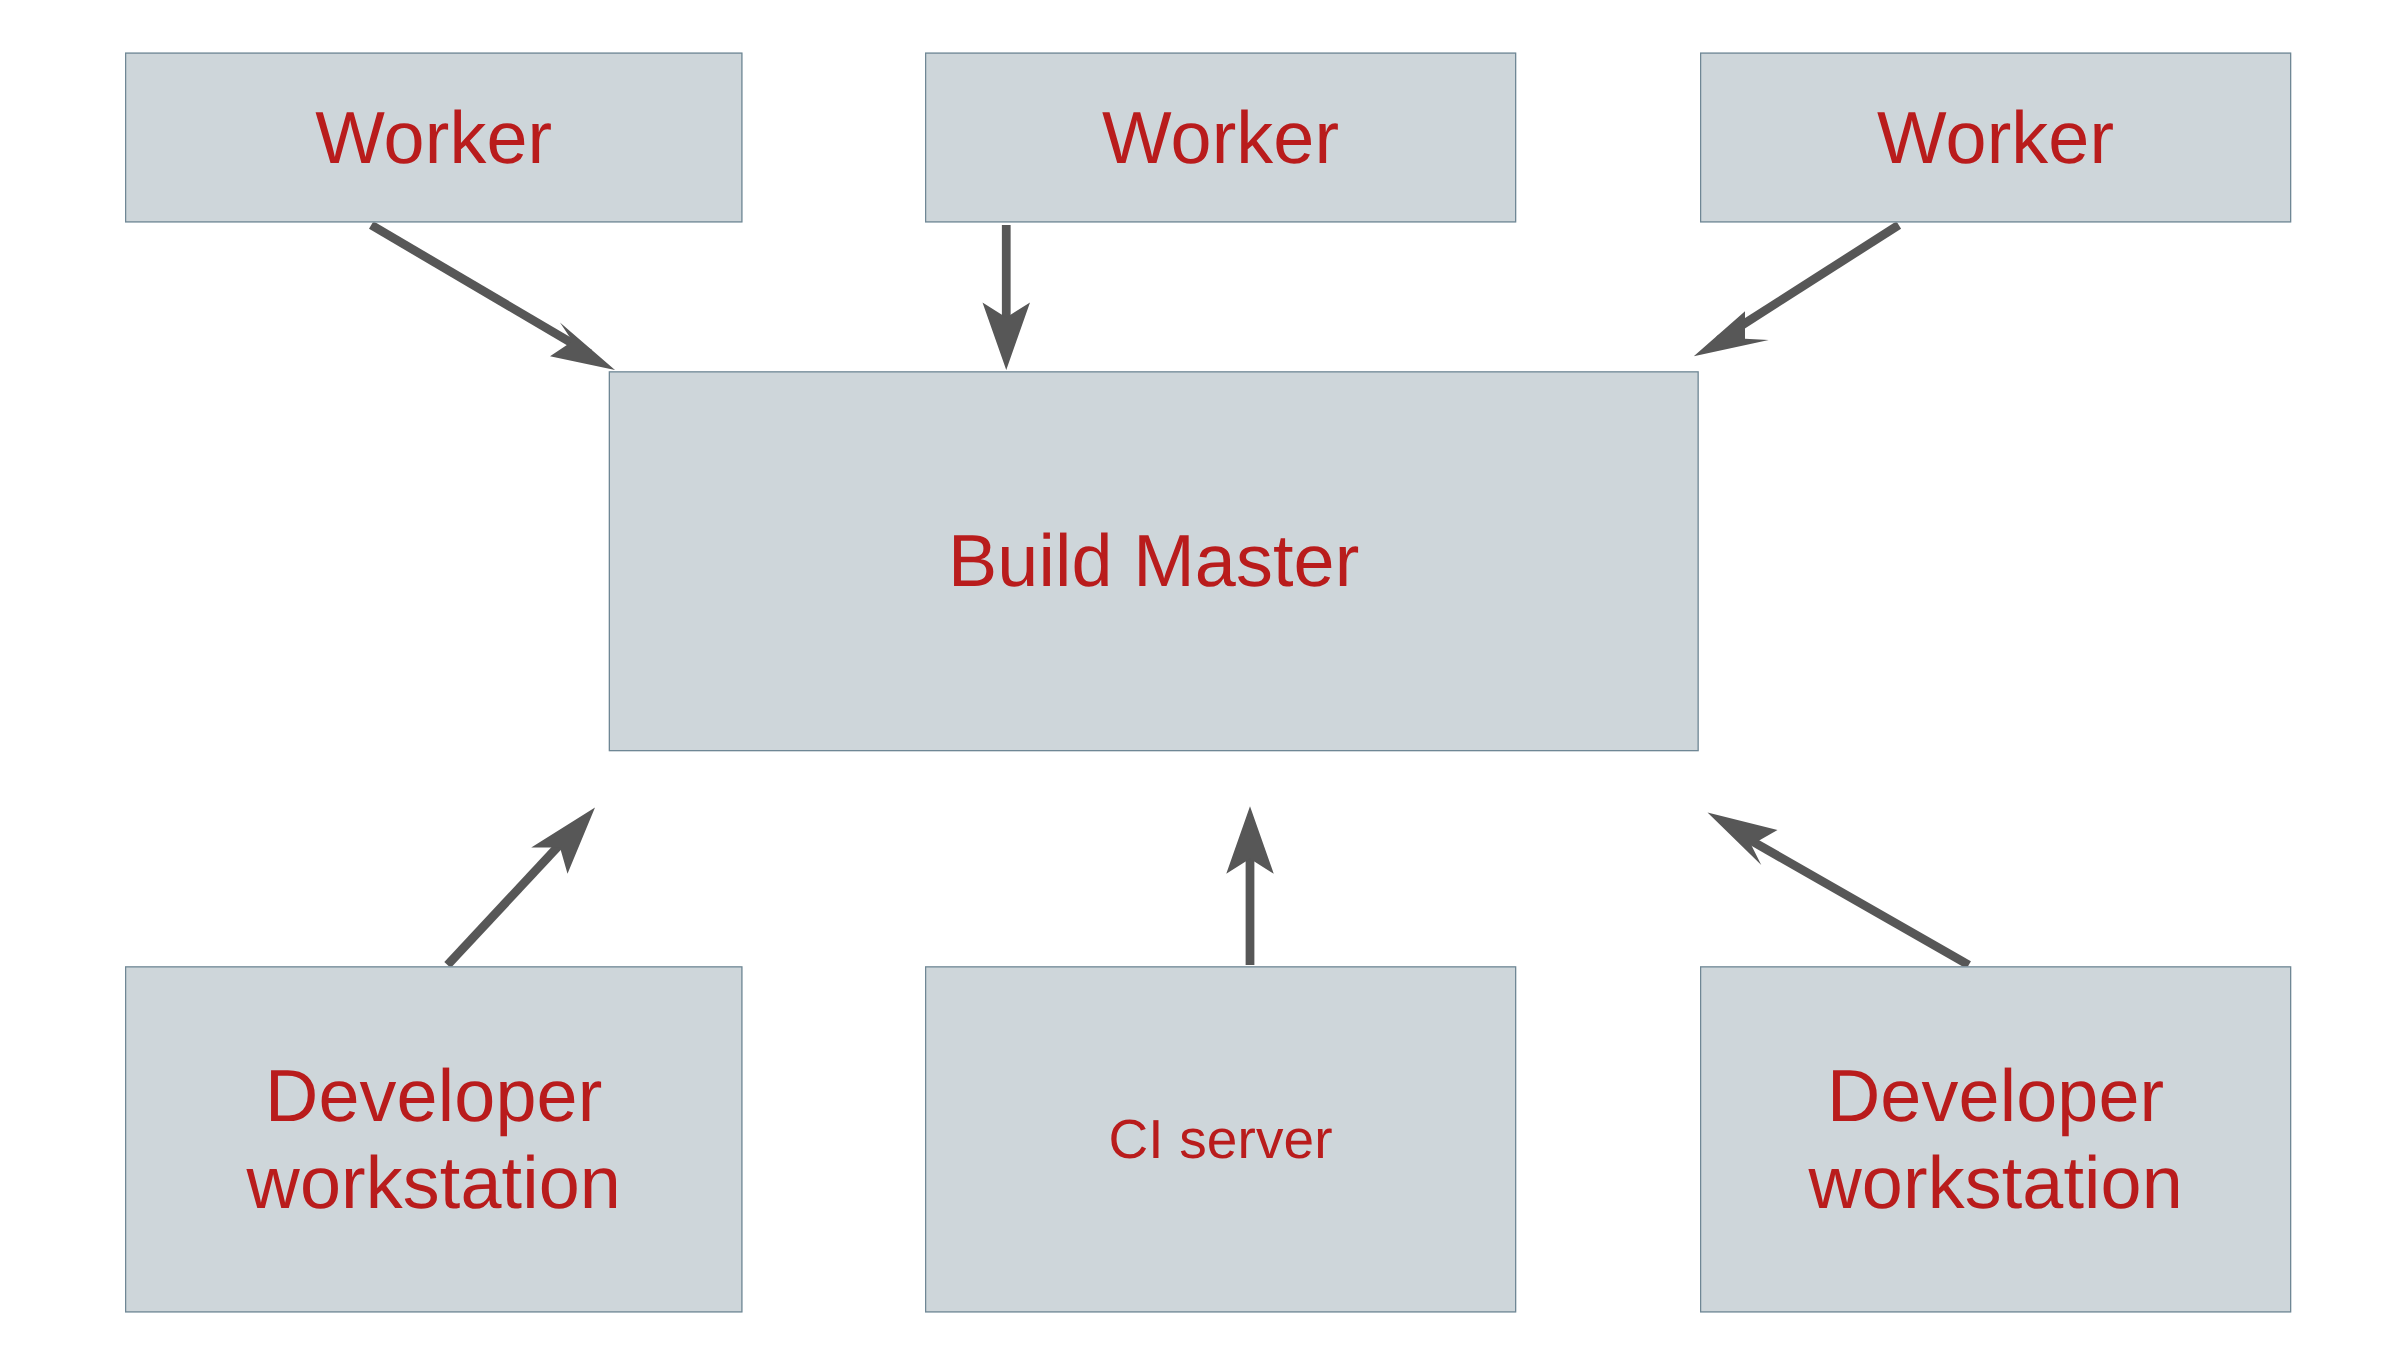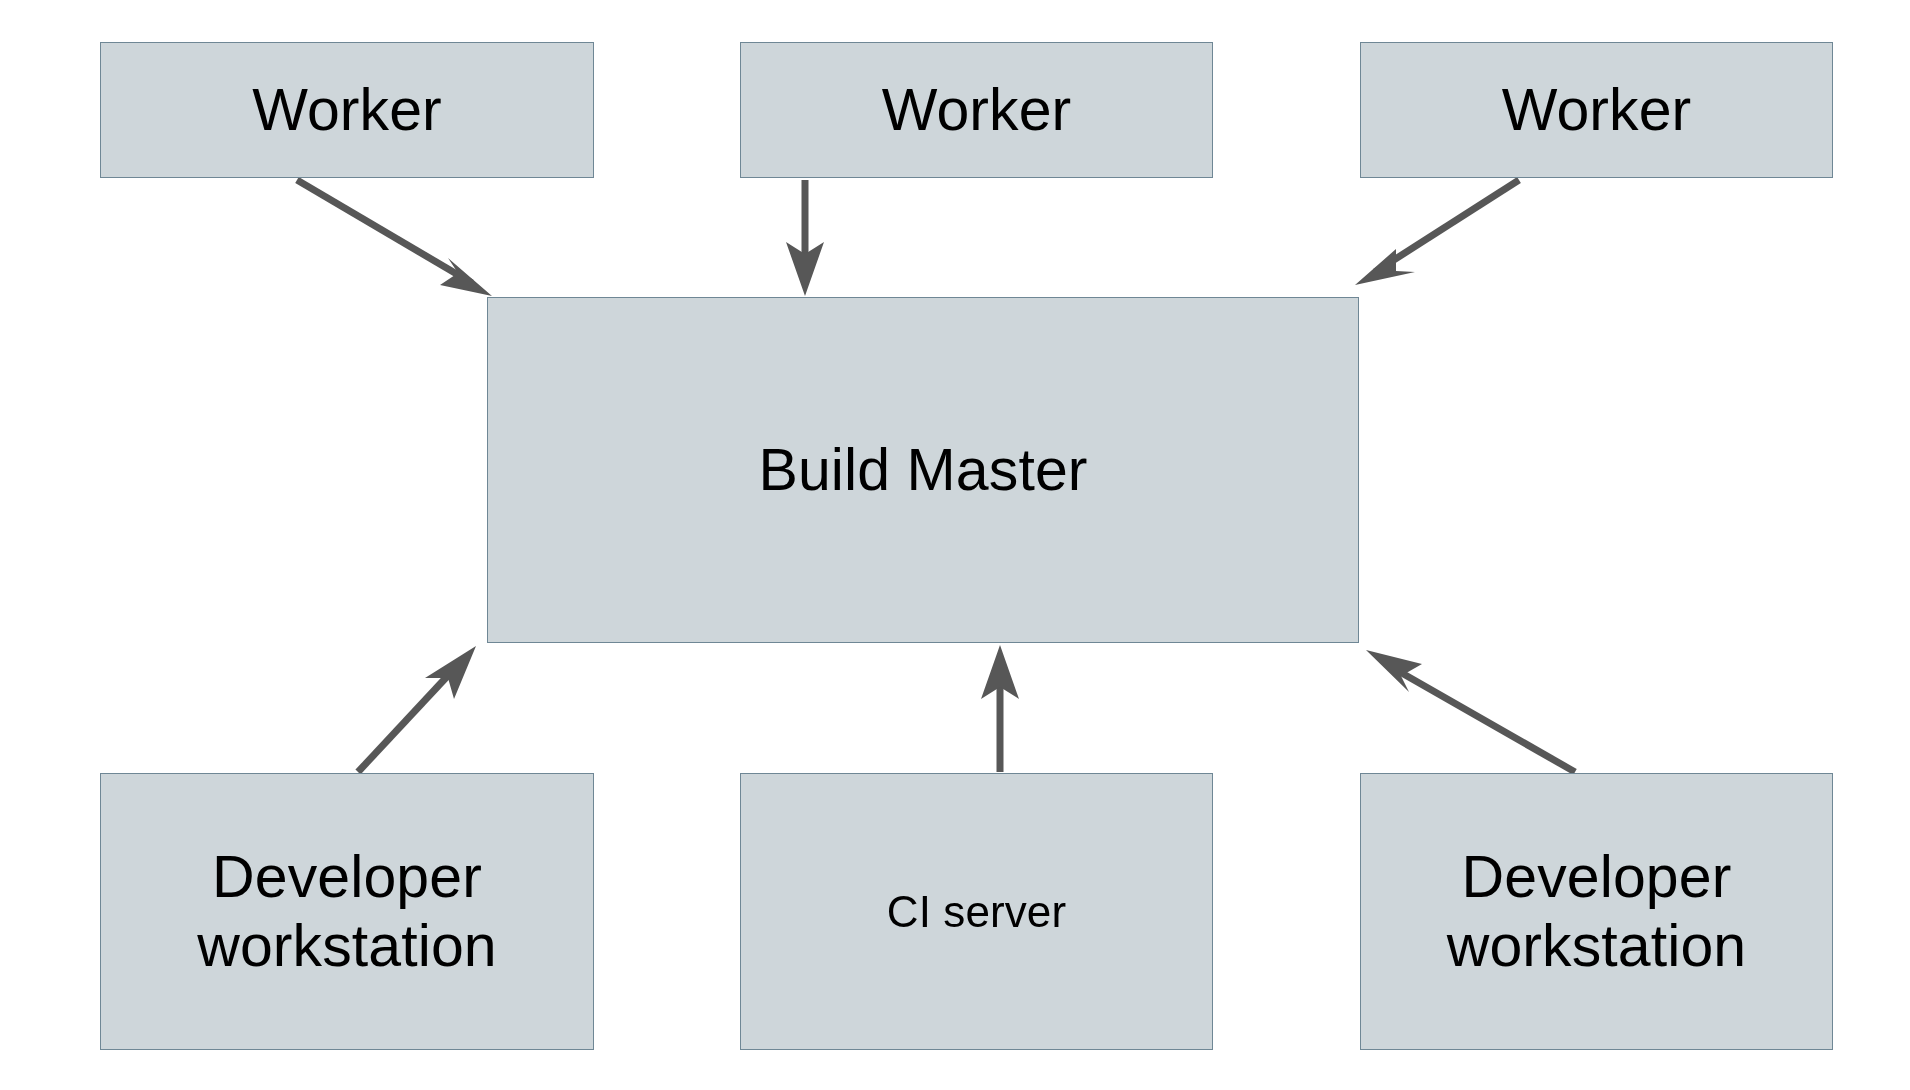--- a/index.html
+++ b/index.html
@@ -28,38 +28,38 @@
   }
   .node-box {
     position: absolute;
     box-sizing: border-box;
     background: #ced6da;
     border: 1.6px solid #6f8795;
     display: flex;
     align-items: center;
     justify-content: center;
     text-align: center;
-    color: #000000;
+    color: #b91c1c;
     font-weight: 400;
     line-height: 1.16;
     letter-spacing: 0.1px;
   }
   .node-label {
     display: block;
     white-space: pre-line;
     padding: 0 6px;
   }
 
   
   #node-worker-1 { left: 100px;  top: 42px;  width: 494px; height: 136px; font-size: 59px; }
   #node-worker-2 { left: 740px;  top: 42px;  width: 473px; height: 136px; font-size: 59px; }
   #node-worker-3 { left: 1360px; top: 42px;  width: 473px; height: 136px; font-size: 59px; }
 
   
-  #node-build-master { left: 487px; top: 297px; width: 872px; height: 346px; font-size: 59px; }
+  #node-build-master { left: 487px; top: 297px; width: 872px; height: 304px; font-size: 59px; }
 
   
   #node-dev-left  { left: 100px;  top: 773px; width: 494px; height: 277px; font-size: 59px; }
   #node-ci-server { left: 740px;  top: 773px; width: 473px; height: 277px; font-size: 44px; }
   #node-dev-right { left: 1360px; top: 773px; width: 473px; height: 277px; font-size: 59px; }
 </style>
 </head>
 <body>
 
 <div id="diagram-canvas">

